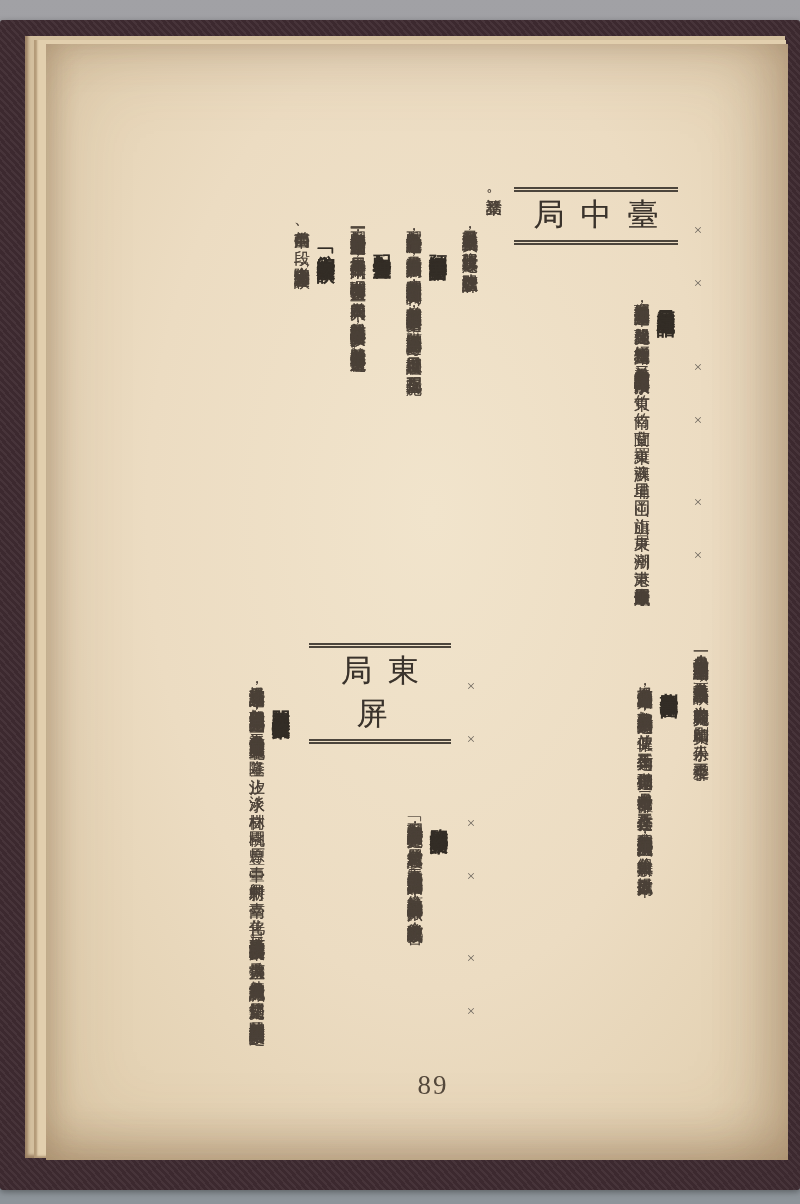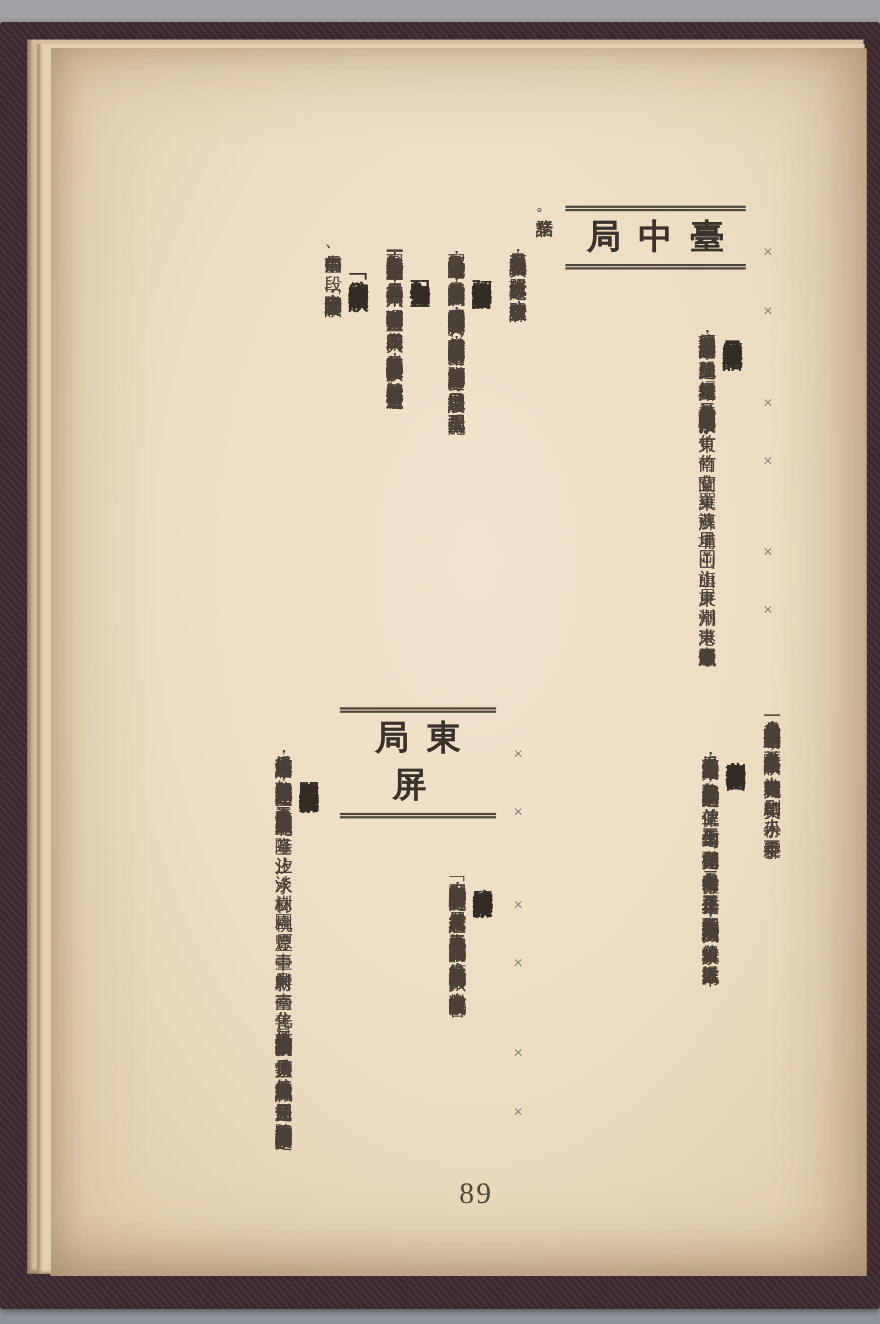--- a/index.html
+++ b/index.html
@@ -32,25 +32,25 @@
   .half-bottom{left:49px;top:598px;width:618px;height:420px;}
 
   .xcol{display:flex;flex-direction:column;align-items:center;flex:0 0 24px;}
   .xcol span{color:#6e675e;font-size:15px;line-height:16px;margin-top:37px;}
   .xcol span:nth-child(1){margin-top:36px;}
   .xcol span:nth-child(3){margin-top:68px;}
   .xcol span:nth-child(5){margin-top:66px;}
 
   .sec-block{display:flex;flex-direction:column;}
   .sec-a{flex:0 0 180px;}
-  .sec-d{flex:0 0 158px;}
+  .sec-d{flex:0 0 158px;gap:20px;}
   .sec-title{
     margin:1px 8px 14px 8px;text-align:center;
     border-top:5px double #4c453c;border-bottom:5px double #4c453c;
-    font-size:31px;font-weight:700;color:#3a332c;line-height:1.38;
+    font-size:31px;font-weight:400;color:#3a332c;line-height:1.38;
     letter-spacing:16px;text-indent:16px;padding:2px 0 3px 0;
     text-shadow:0 0 .6px rgba(60,50,40,.55);
   }
   .vtext{
     writing-mode:vertical-rl;text-orientation:upright;
     font-size:16px;line-height:24px;letter-spacing:.5px;
     color:#4b4138;line-break:anywhere;
     text-shadow:0 0 .5px rgba(70,58,46,.55);
   }
   .sec-body{flex:1 1 auto;overflow:hidden;}

